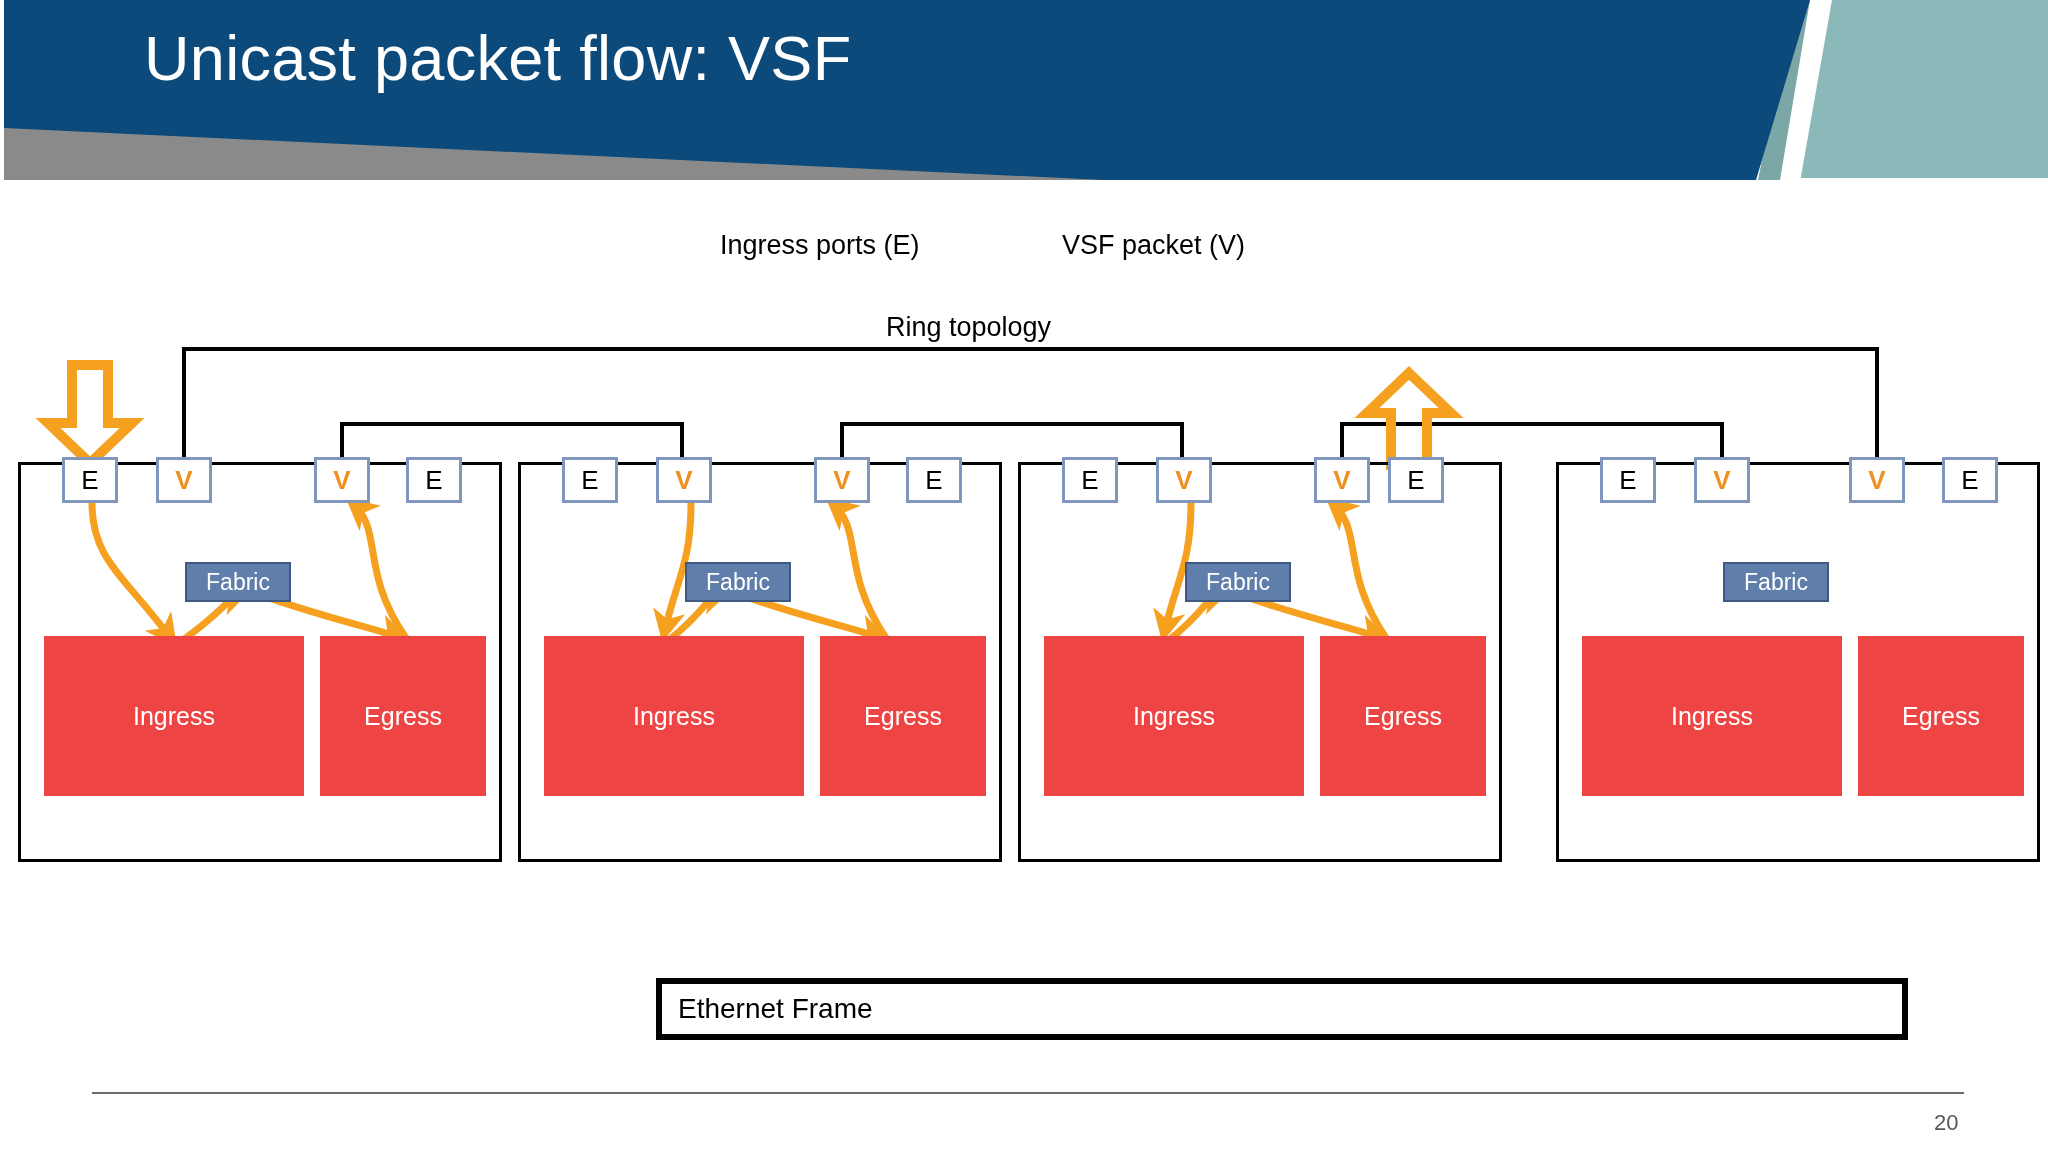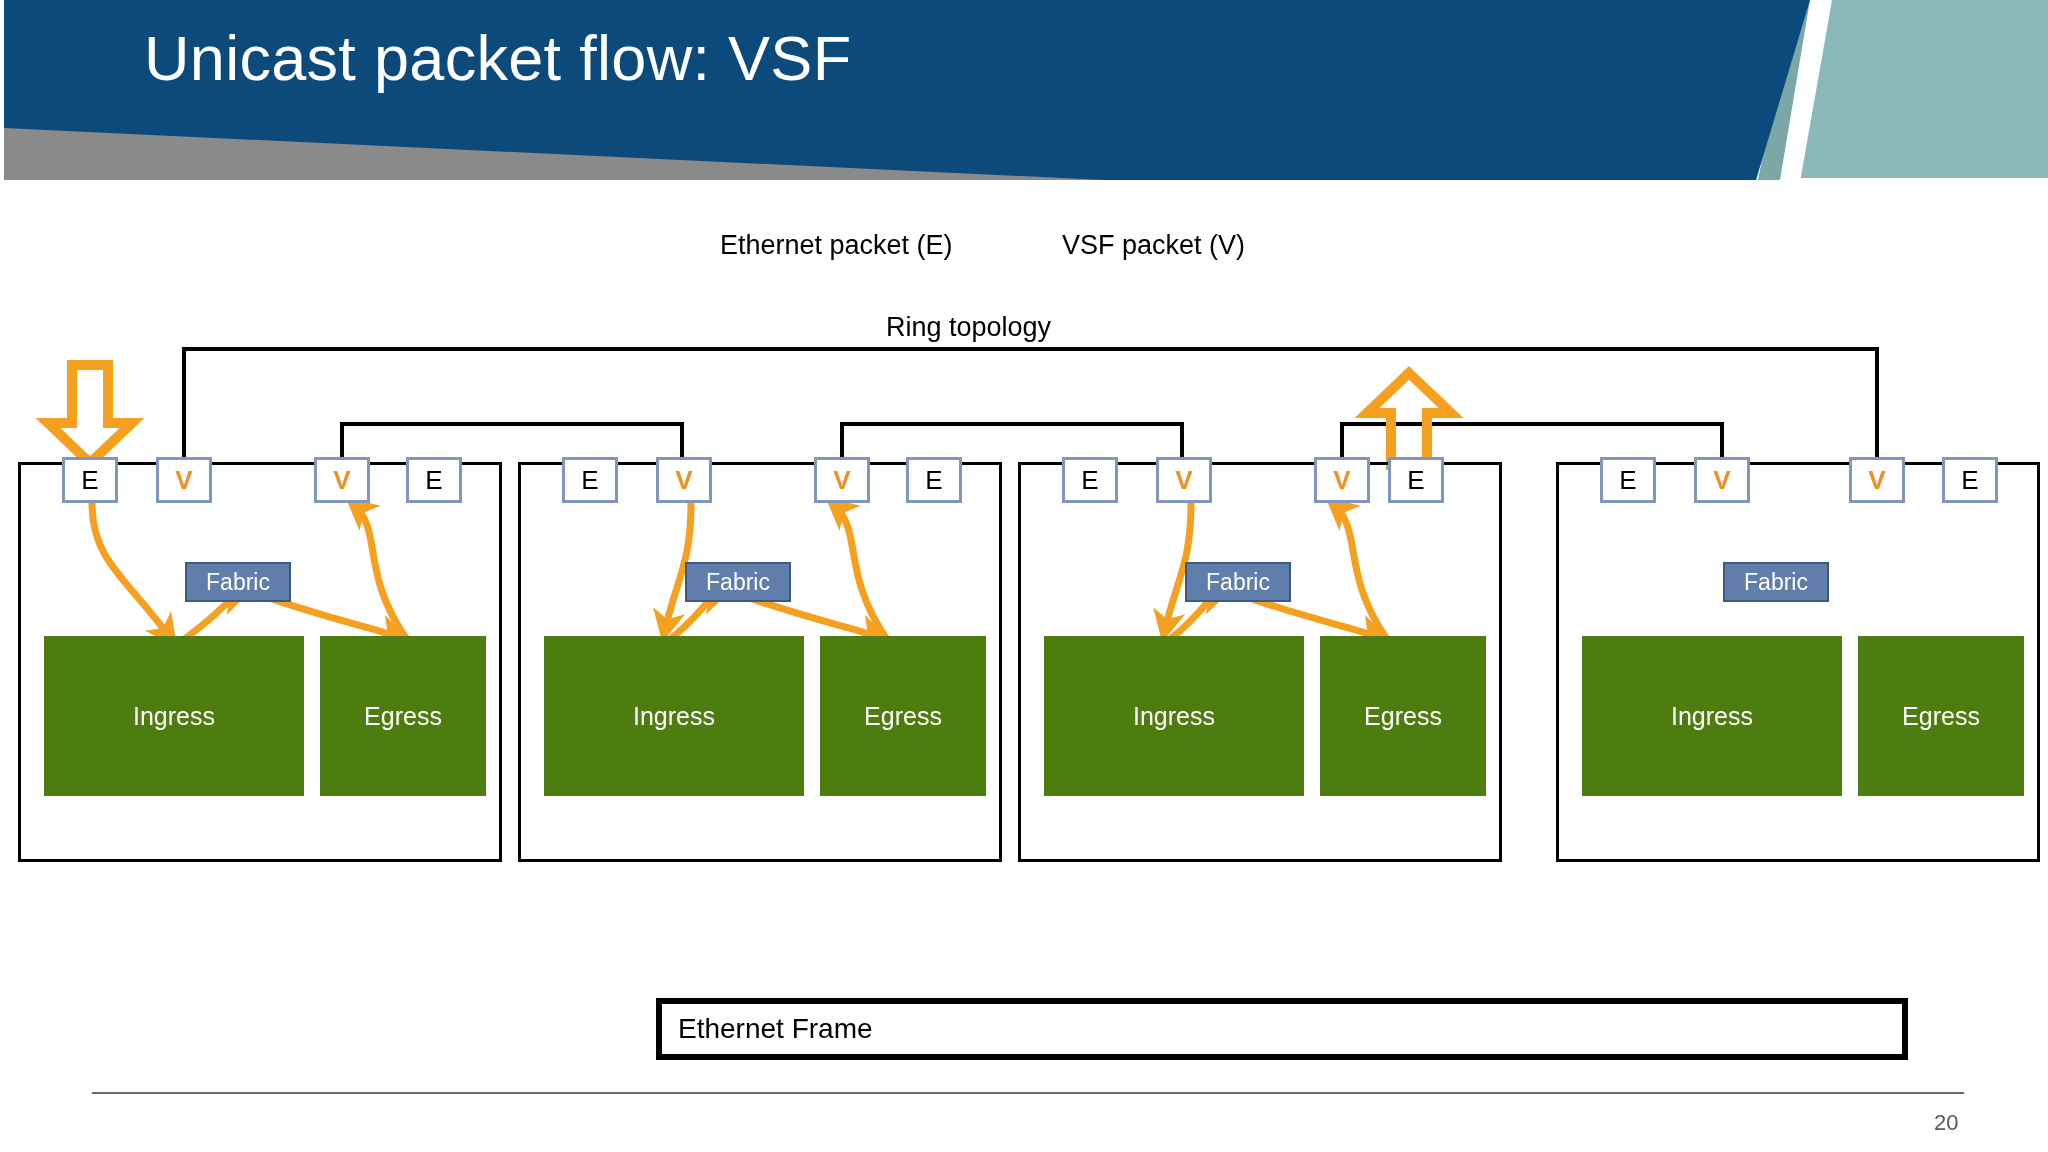--- a/index.html
+++ b/index.html
@@ -66,35 +66,35 @@
     border:2px solid #3f5a80;
     box-sizing:border-box;
     display:flex;align-items:center;justify-content:center;
     color:#ffffff;font-size:23px;
     font-family:"Liberation Sans", sans-serif;
   }
 
   
   .stage-block{
     position:absolute;
-    background:#4d7c0f;
+    background:#ef4444;
     box-sizing:border-box;
     display:flex;align-items:center;justify-content:center;
     color:#ffffff;font-size:25px;
     font-family:"Liberation Sans", sans-serif;
   }
 
   
   .frame-bar{
     position:absolute;
     left:652px;top:978px;width:1252px;height:62px;
     border:6px solid #000000;
     background:#ffffff;
     box-sizing:border-box;
-    display:flex;align-items:center;margin-top:20px;
+    display:flex;align-items:center;
   }
   .frame-bar span{
     margin-left:16px;font-size:28px;color:#000000;
     font-family:"Liberation Sans", sans-serif;
   }
 
   
   .footer-rule{
     position:absolute;left:88px;top:1092px;width:1872px;height:2px;
     background:#6b6b6b;
@@ -121,21 +121,21 @@
 
       <polygon points="0,0 1806,0 1752,180 0,180" fill="#0b4a7a"></polygon>
 
       <polygon points="0,128 1100,180 0,180" fill="#8a8a8a"></polygon>
 
       <polygon points="0,182 1180,182 0,200" fill="#ffffff"></polygon>
     </svg>
     <div class="slide-title">Unicast packet flow: VSF</div>
   </div>
 
-  <div class="caption" style="left:716px;top:230px;">Ethernet packet (E)</div>
+  <div class="caption" style="left:716px;top:230px;">Ingress ports (E)</div>
   <div class="caption" style="left:1058px;top:230px;">VSF packet (V)</div>
   <div class="caption" style="left:882px;top:312px;text-align:right;">Ring topology</div>
 
   <div class="diagram">
     <svg width="2048" height="1152" viewBox="0 0 2048 1152" xmlns="http://www.w3.org/2000/svg">
 
       <g stroke="#000000" stroke-width="4" fill="none">
 
         <path d="M 180,465 L 180,349 L 1873,349 L 1873,465"></path>
 

